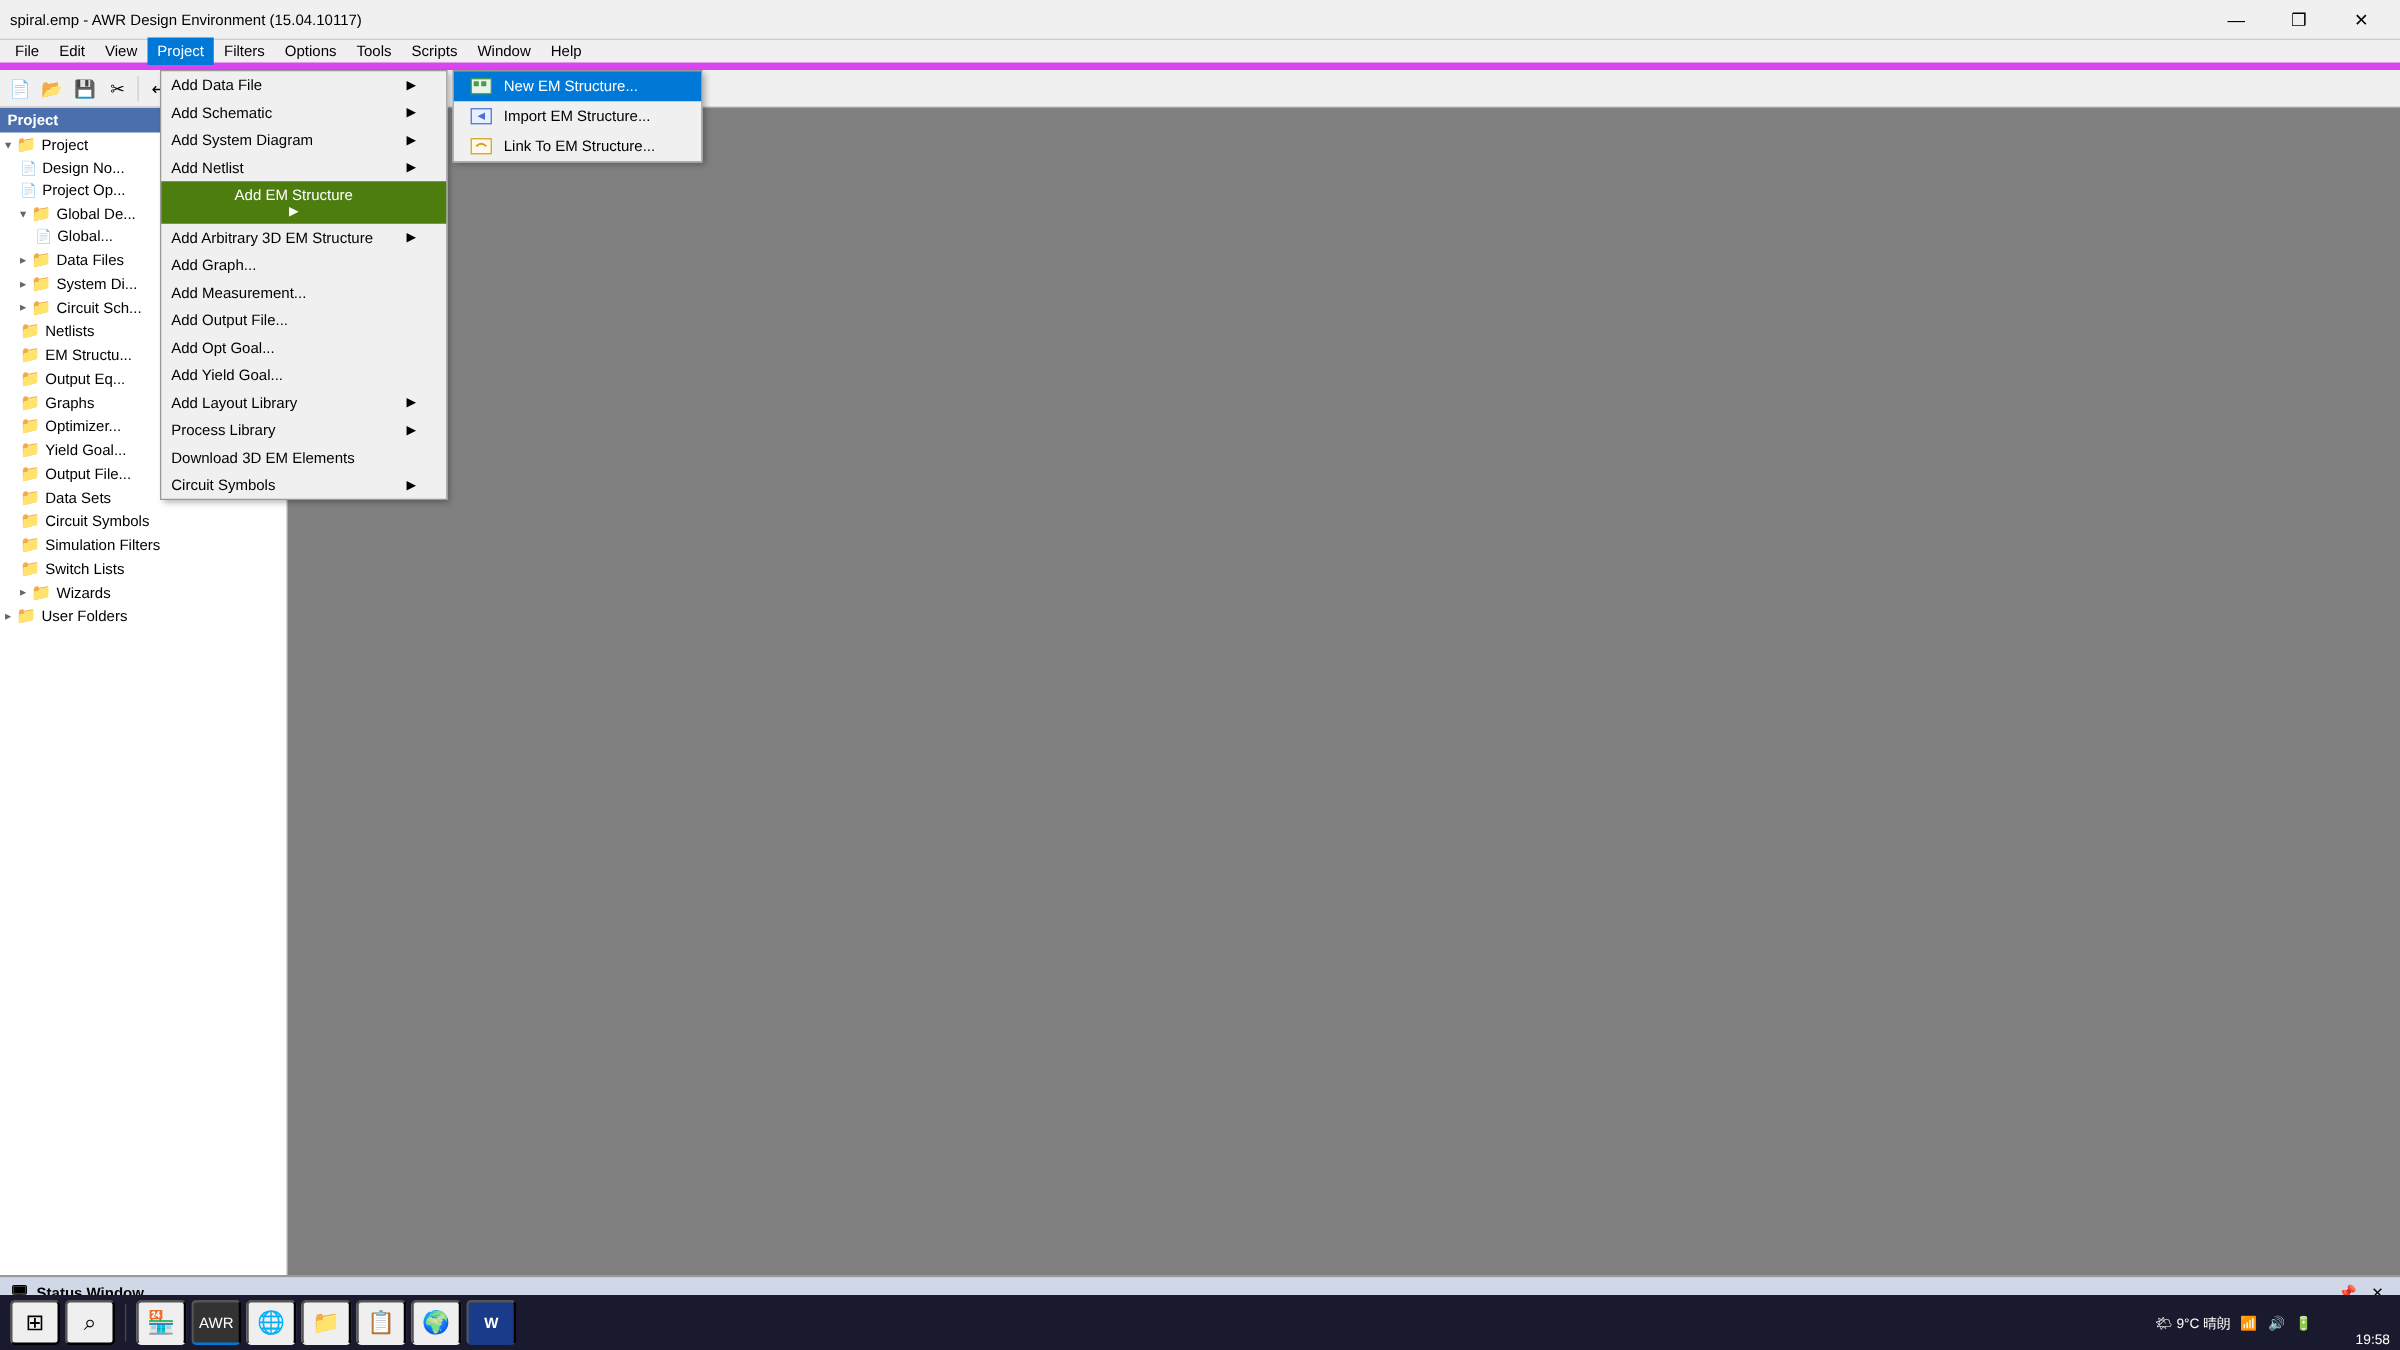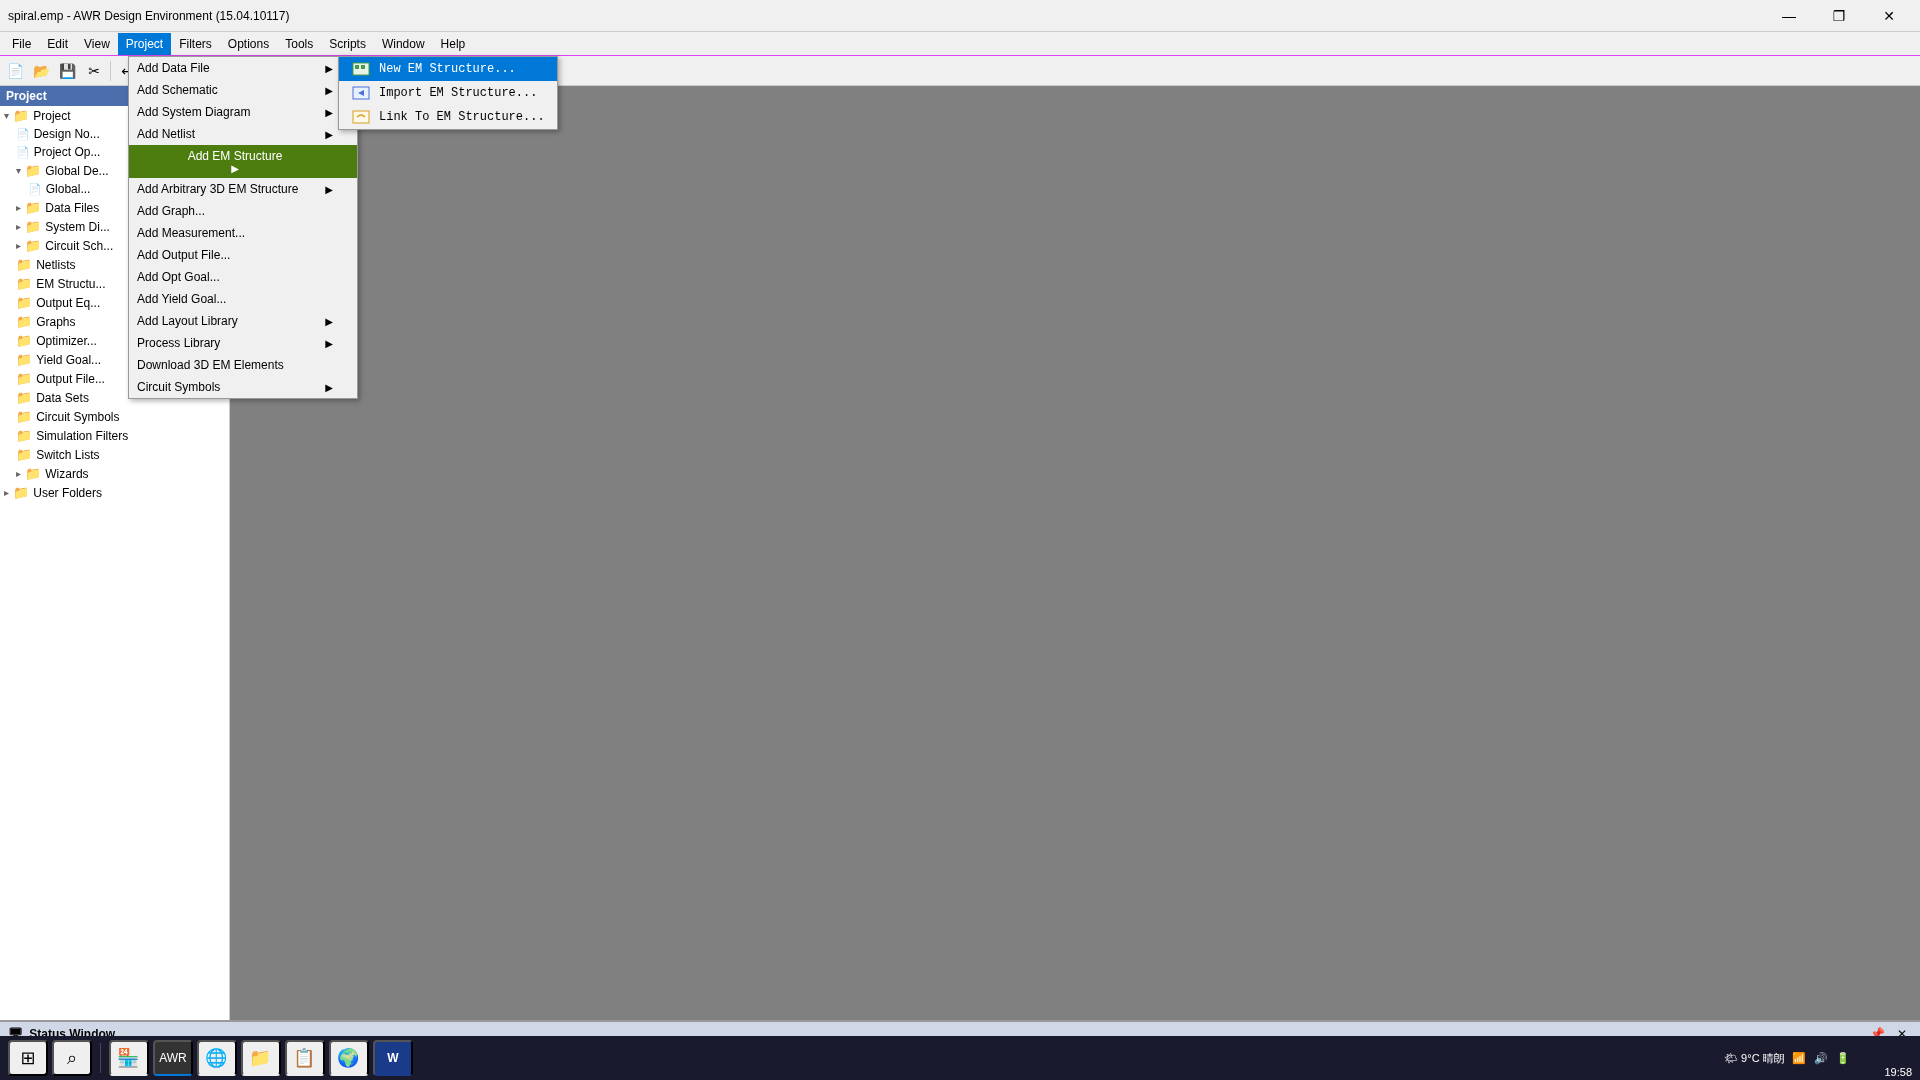--- a/index.html
+++ b/index.html
@@ -43,21 +43,21 @@
       border: none;
     }
 
     
     #menu-bar {
       background: #f0f0f0;
       height: 24px;
       display: flex;
       align-items: center;
       padding: 0 4px;
-      border-bottom: 1px solid #d946ef;
+      border-bottom: 6px solid #d946ef;
     }
     .menu-item {
       padding: 2px 8px;
       cursor: pointer;
       font-size: 12px;
       height: 22px;
       display: flex;
       align-items: center;
     }
     .menu-item:hover, .menu-item.active {
@@ -158,27 +158,26 @@
       background: #4d7c0f;
       color: white;
       flex-direction: column;
     }
     .dropdown-item .arrow { font-size: 10px; }
 
     
     #em-submenu {
       position: absolute;
       top: 56px;
-      left: 338px;
+      left: 362px;
       background: #f0f0f0;
       border: 1px solid #999;
       box-shadow: 2px 2px 5px rgba(0,0,0,0.3);
       z-index: 1001;
       min-width: 200px;
-      font-family: Liberation Mono, monospace;
     }
     .submenu-item {
       padding: 4px 12px;
       cursor: pointer;
       display: flex;
       align-items: center;
       gap: 8px;
       font-size: 12px;
       white-space: nowrap;
     }

